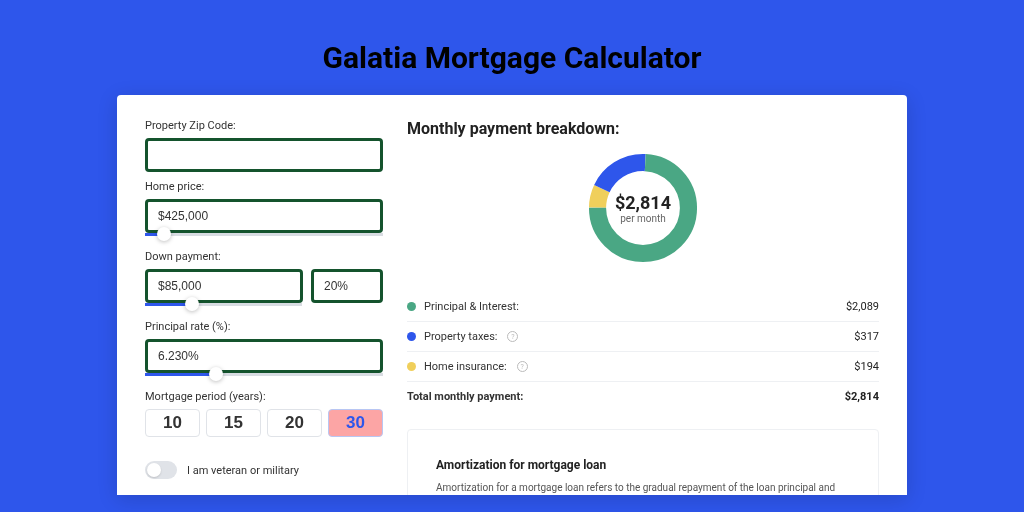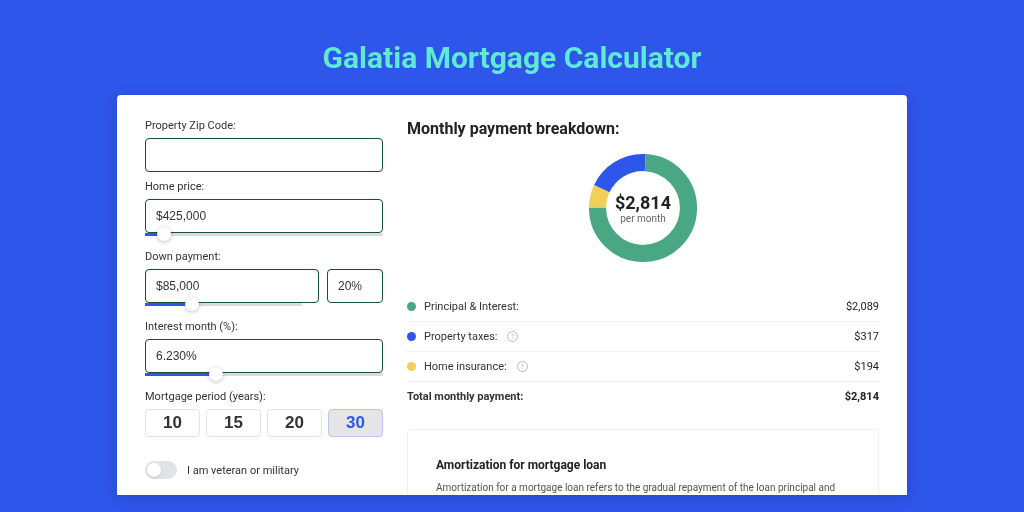--- a/index.html
+++ b/index.html
@@ -4,21 +4,21 @@
 <style>
 * { box-sizing: border-box; margin: 0; padding: 0; }
 body {
   font-family: -apple-system, BlinkMacSystemFont, "Segoe UI", Roboto, Arial, sans-serif;
   background: #2e56eb;
   width: 1024px;
   height: 512px;
   overflow: hidden;
 }
 .page-title {
-  color: #5eead4;
+  color: #000000;
   text-align: center;
   font-size: 30px;
   font-weight: 700;
   padding: 40px 0 20px;
 }
 .card {
   background: #fff;
   width: 790px;
   margin: 0 auto;
   border-radius: 4px 4px 0 0;
@@ -33,21 +33,21 @@
 .right-col { flex: 1; }
 .field-label {
   font-size: 11px;
   color: #333;
   margin-bottom: 6px;
   display: block;
 }
 .text-input {
   width: 100%;
   height: 34px;
-  border: 1px solid #14532d;
+  border: 3px solid #14532d;
   border-radius: 4px;
   padding: 0 10px;
   font-size: 12px;
   color: #333;
 }
 .field-group { margin-bottom: 8px; }
 .slider-track {
   width: 100%;
   height: 3px;
   background: #d8dce2;
@@ -67,35 +67,35 @@
   height: 14px;
   background: #fff;
   border-radius: 50%;
   box-shadow: 0 1px 4px rgba(0,0,0,0.25);
   position: absolute;
   top: -6px;
   transform: translateX(-50%);
 }
 .dp-row { display: flex; gap: 8px; }
 .dp-amount { flex: 1; }
-.dp-pct { width: 56px; }
+.dp-pct { width: 72px; }
 .period-row { display: flex; gap: 6px; }
 .period-btn {
   flex: 1;
   height: 28px;
   border: 1px solid #e0e3e8;
   background: #fff;
   border-radius: 4px;
   font-size: 17px;
   font-weight: 600;
   color: #333;
   cursor: pointer;
 }
 .period-btn.selected {
-  background: #e5e5e5;
+  background: #fca5a5;
   border-color: #b8c6f3;
   color: #2e56eb;
 }
 .vet-row {
   display: flex;
   align-items: center;
   gap: 10px;
   margin-top: 24px;
 }
 .toggle {
@@ -208,21 +208,21 @@
         <input class="text-input dp-amount" value="$85,000" style="">
         <input class="text-input dp-pct" value="20%" style="">
       </div>
       <div class="slider-track" style="width:66%;">
         <div class="slider-fill" style="width:30%"></div>
         <div class="slider-thumb" style="left:30%"></div>
       </div>
     </div>
 
     <div class="field-group">
-      <label class="field-label">Interest month (%):</label>
+      <label class="field-label">Principal rate (%):</label>
       <input class="text-input" value="6.230%" style="">
       <div class="slider-track">
         <div class="slider-fill" style="width:30%"></div>
         <div class="slider-thumb" style="left:30%"></div>
       </div>
     </div>
 
     <div class="field-group">
       <label class="field-label">Mortgage period (years):</label>
       <div class="period-row" id="period-row">

